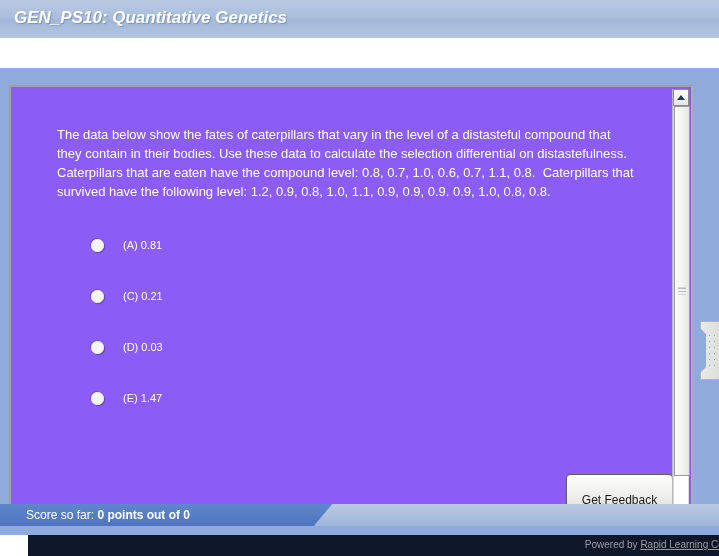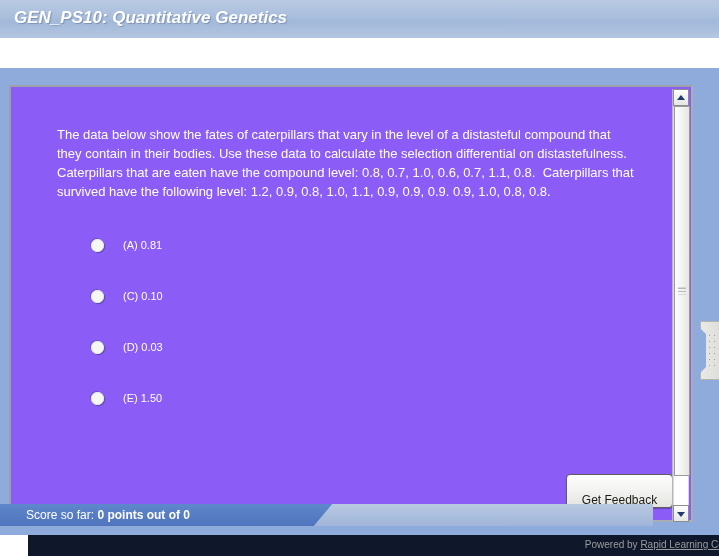--- a/index.html
+++ b/index.html
@@ -274,21 +274,21 @@
     height: 35px;
     background-image:
       radial-gradient(circle 0.9px at 1.5px 1.5px, #9a9a96 99%, transparent 100%);
     background-size: 5px 6px;
   }
 
   
   #scorebar {
     position: absolute;
     left: 0; top: 0;
-    width: 653px; height: 22px;
+    width: 719px; height: 22px;
     overflow: hidden;
     background: linear-gradient(to bottom, #b9c9e2 0%, #9fb5d8 100%);
   }
   #scorebar .dark {
     position: absolute;
     left: 0; top: 0;
     width: 300px; height: 22px;
     background: linear-gradient(to bottom, #5f87cb 0%, #4f74bd 100%);
   }
   #scorebar .dark-slant {
@@ -363,29 +363,29 @@
 
       <div id="question-text">The data below show the fates of caterpillars that vary in the level of a distasteful compound that they contain in their bodies. Use these data to calculate the selection differential on distastefulness.  Caterpillars that are eaten have the compound level: 0.8, 0.7, 1.0, 0.6, 0.7, 1.1, 0.8.  Caterpillars that survived have the following level: 1.2, 0.9, 0.8, 1.0, 1.1, 0.9, 0.9, 0.9. 0.9, 1.0, 0.8, 0.8.</div>
 
       <div id="options">
         <div class="option-row">
           <span class="radio"></span>
           <span class="option-label">(A) 0.81</span>
         </div>
         <div class="option-row">
           <span class="radio"></span>
-          <span class="option-label">(C) 0.10</span>
+          <span class="option-label">(C) 0.21</span>
         </div>
         <div class="option-row">
           <span class="radio"></span>
           <span class="option-label">(D) 0.03</span>
         </div>
         <div class="option-row">
           <span class="radio"></span>
-          <span class="option-label">(E) 1.50</span>
+          <span class="option-label">(E) 1.47</span>
         </div>
       </div>
 
       <div id="get-feedback-button">Get Feedback</div>
 
       <div id="scrollbar">
         <div class="sb-btn up">
           <span class="sb-arrow"></span>
         </div>
         <div id="sb-track">

